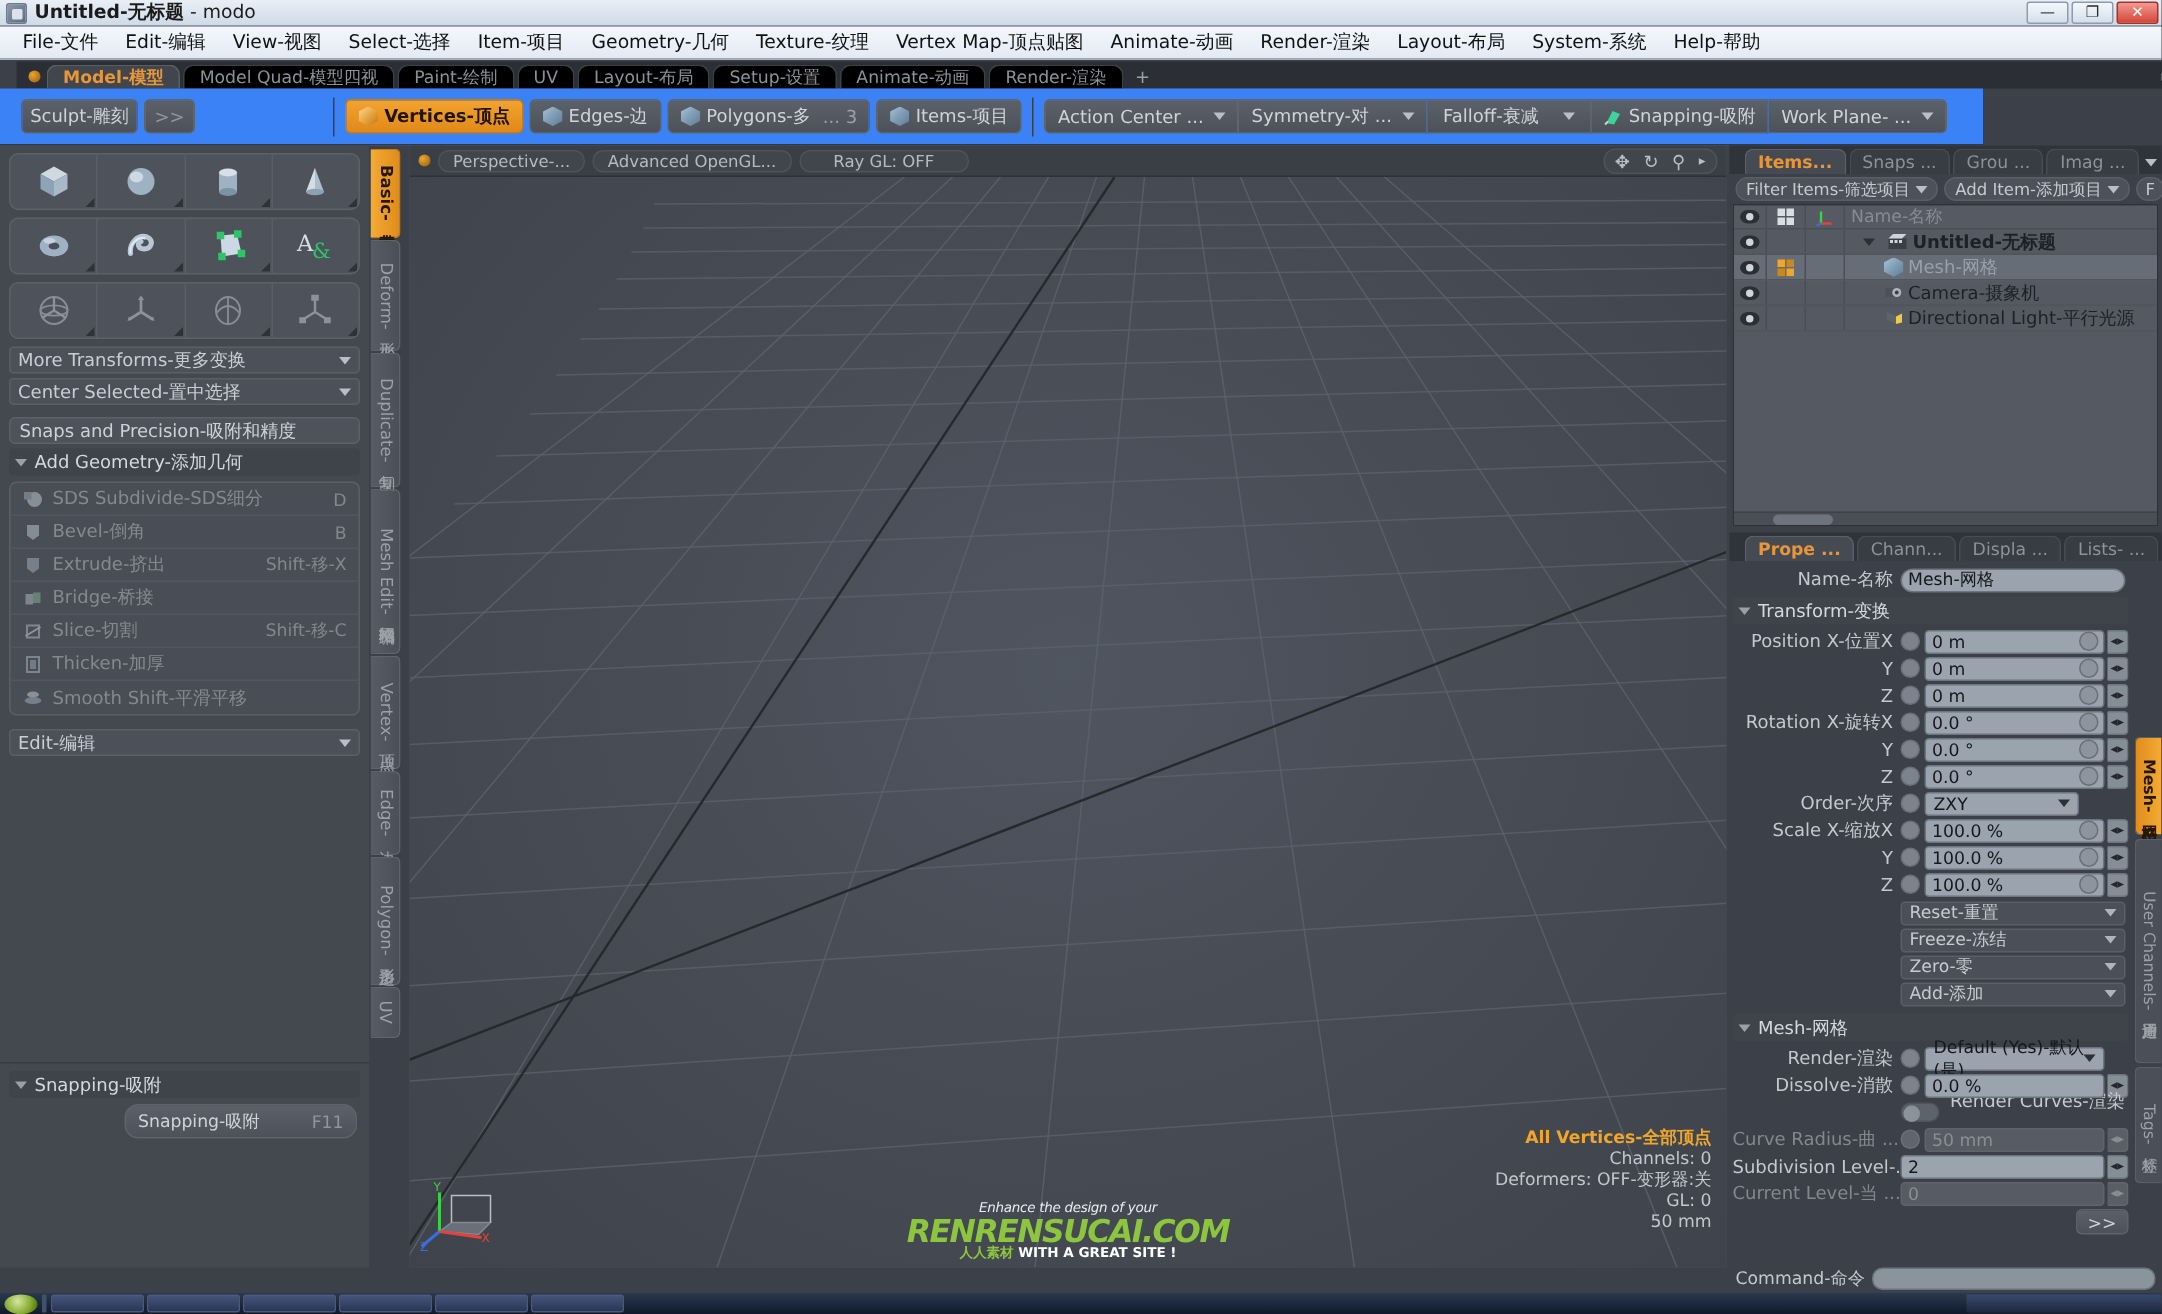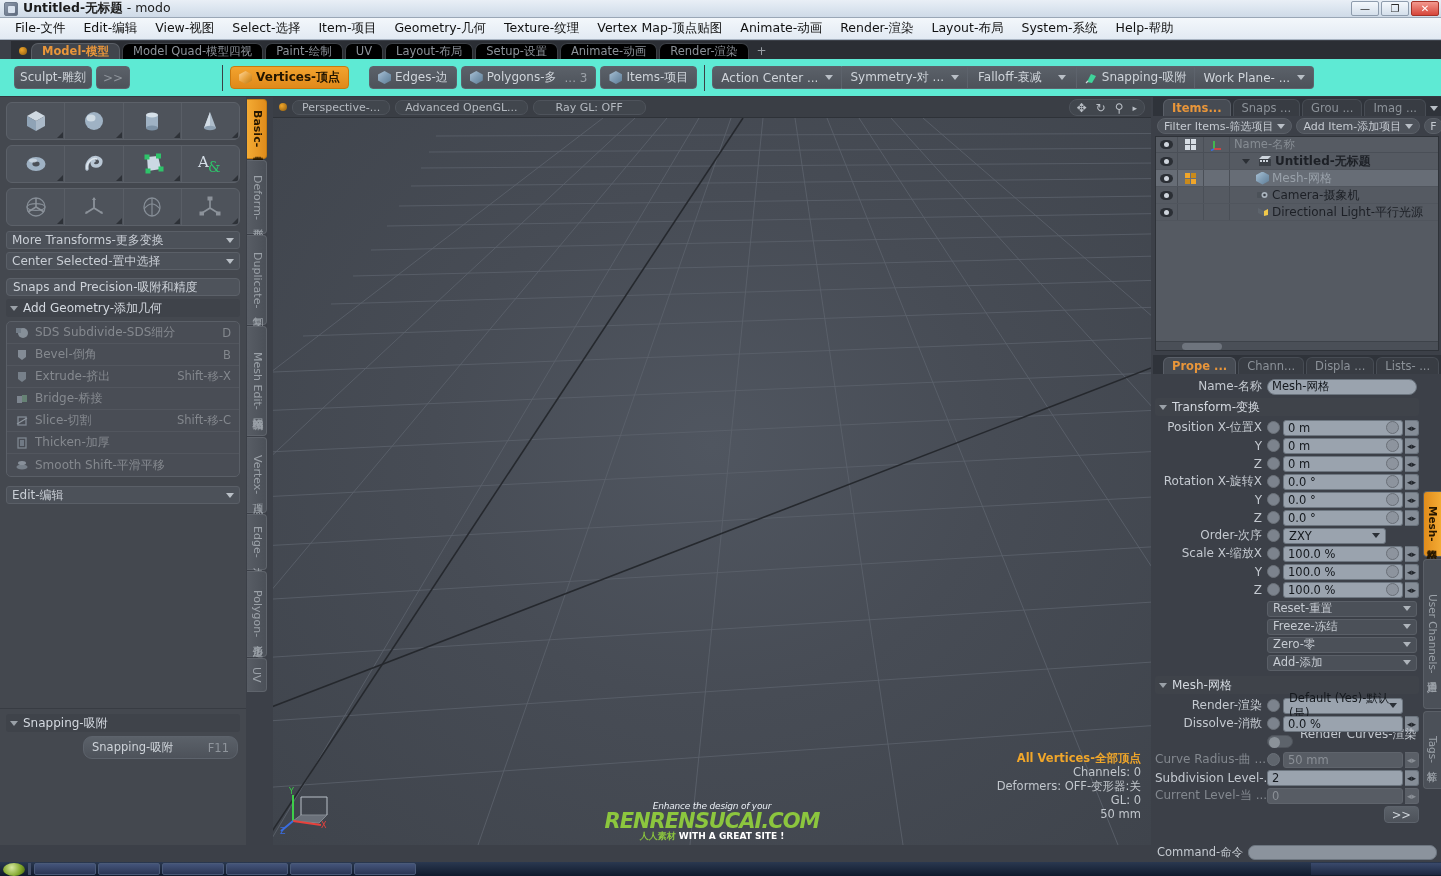--- a/index.html
+++ b/index.html
@@ -61,22 +61,22 @@
   #tabrow .lt{
     height:16px; line-height:15px; padding:0 10px; font-size:11.5px;
     color:#8c9299; border-radius:7px 7px 0 0; border:1px solid #3c4046;
     border-bottom:none; background:#000000; margin-right:2px; white-space:nowrap;
   }
   #tabrow .lt.active{ background:#41454c; color:#e9963a; font-weight:bold; border-color:#5a5f66; }
   #tabrow .plus{ color:#9aa0a7; padding:0 6px; font-size:12px; line-height:16px; }
   #tabrow .caret-right{ position:absolute; right:6px; bottom:2px; color:#a7adb4; font-size:10px; }
   
   #modebar{
-    position:absolute; left:0; top:59px; width:1441px; height:38px;
-    background:#5eead4; border-bottom:1px solid #343840;
+    position:absolute; left:0; top:59px; width:1322px; height:38px;
+    background:#3b82f6; border-bottom:1px solid #343840;
     display:flex; align-items:center;
   }
   .btn{
     height:23px; display:flex; align-items:center; gap:4px;
     padding:0 8px; border:1px solid #5d636c; border-radius:4px;
     background:linear-gradient(to bottom,#5b6169,#4d525a);
     color:#cfd4da; font-size:12px; white-space:nowrap;
   }
   .btn.sm{ font-size:11.5px; }
   .btn.orange{
@@ -391,21 +391,21 @@
   <div style="width:14px"></div>
   <div class="btn" style="width:78px;justify-content:center">Sculpt-雕刻</div>
   <div class="btn dim" style="margin-left:4px;padding:0 6px">&gt;&gt;</div>
   <div class="sep" style="margin-left:92px"></div>
 
   <div class="grp">
     <div class="btn orange">
       <span class="cube-ico orange"></span>
       <span>Vertices-顶点</span>
     </div>
-    <div class="btn" style="margin-left:20px">
+    <div class="btn" style="margin-left:4px">
       <span class="cube-ico"></span>
       <span>Edges-边</span>
     </div>
     <div class="btn" style="margin-left:4px">
       <span class="cube-ico"></span>
       <span>Polygons-多</span>
       <span class="dim" style="margin-left:4px;color:#9aa0a7">... 3</span>
     </div>
     <div class="btn" style="margin-left:4px">
       <span class="cube-ico"></span>

